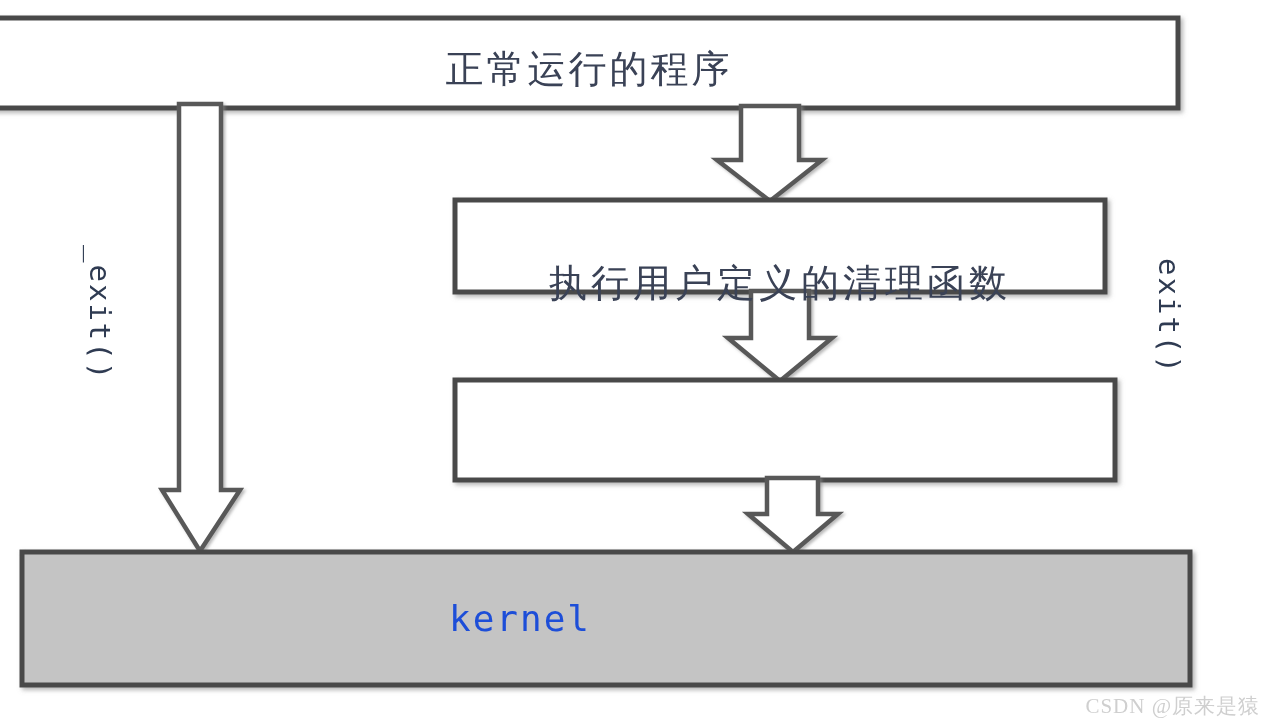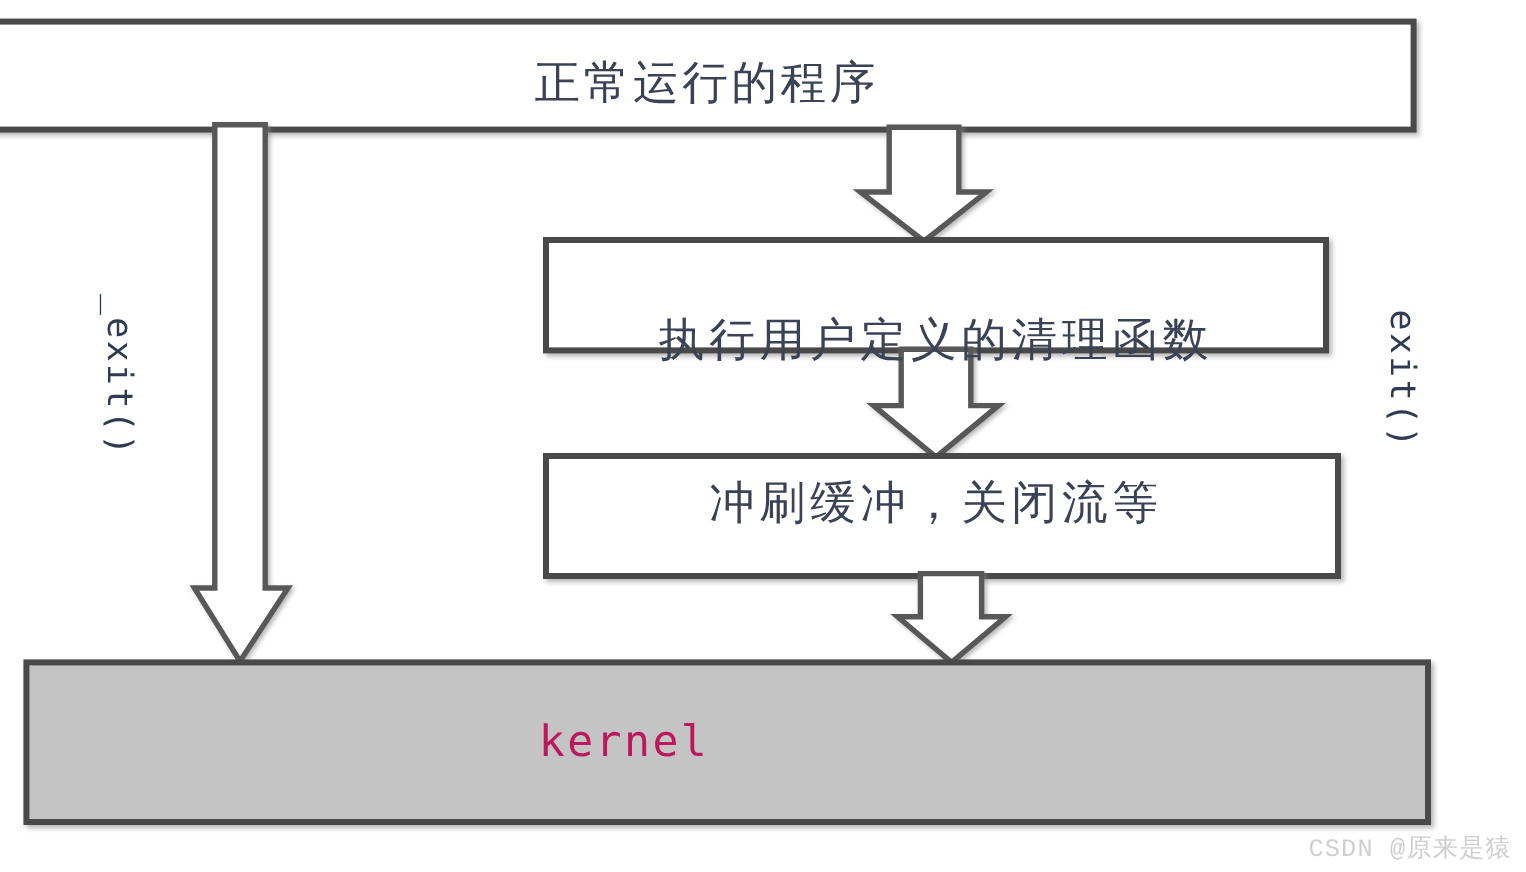--- a/index.html
+++ b/index.html
@@ -60,21 +60,21 @@
     letter-spacing: 4px;
   }
   #label-kernel {
     left: 22px;
     top: 598px;
     width: 996px;
     text-align: center;
     font-family: "DejaVu Sans Mono", "Liberation Mono", monospace;
     font-size: 36px;
     letter-spacing: 2px;
-    color: #be185d;
+    color: #1d4ed8;
   }
   
   .side-label {
     position: absolute;
     font-family: "DejaVu Sans Mono", "Liberation Mono", monospace;
     font-size: 29px;
     letter-spacing: 2px;
     color: #2f3b52;
     transform-origin: 0 0;
     transform: rotate(90deg);
@@ -85,21 +85,21 @@
     top: 245px;
   }
   #label-exit-right {
     left: 1186px;
     top: 258px;
   }
   #watermark {
     position: absolute;
     right: 12px;
     top: 692px;
-    font-family: Liberation Mono, monospace;
+    font-family: Liberation Serif, serif;
     font-size: 21px;
     color: #cfcfcf;
     letter-spacing: 1px;
     white-space: nowrap;
     text-align: right;
   }
 </style>
 </head>
 <body>
 
@@ -175,21 +175,20 @@
     <g>
       <rect x="22" y="552" width="1168" height="133" fill="#c4c4c4" stroke="#4a4a4a" stroke-width="5" filter="url(#softshadow)"></rect>
     </g>
 
   </svg>
 
   <div class="label cjk" id="label-top">正常运行的程序</div>
 
   <div class="label cjk" id="label-box2">执行用户定义的清理函数</div>
 
-  <div class="label cjk" id="label-box3">冲刷缓冲，关闭流等</div>
 
   <div class="label" id="label-kernel">kernel</div>
 
   <div class="side-label" id="label-exit-left">_exit()</div>
 
   <div class="side-label" id="label-exit-right">exit()</div>
 
   <div id="watermark">CSDN @原来是猿</div>
 
 </div>

